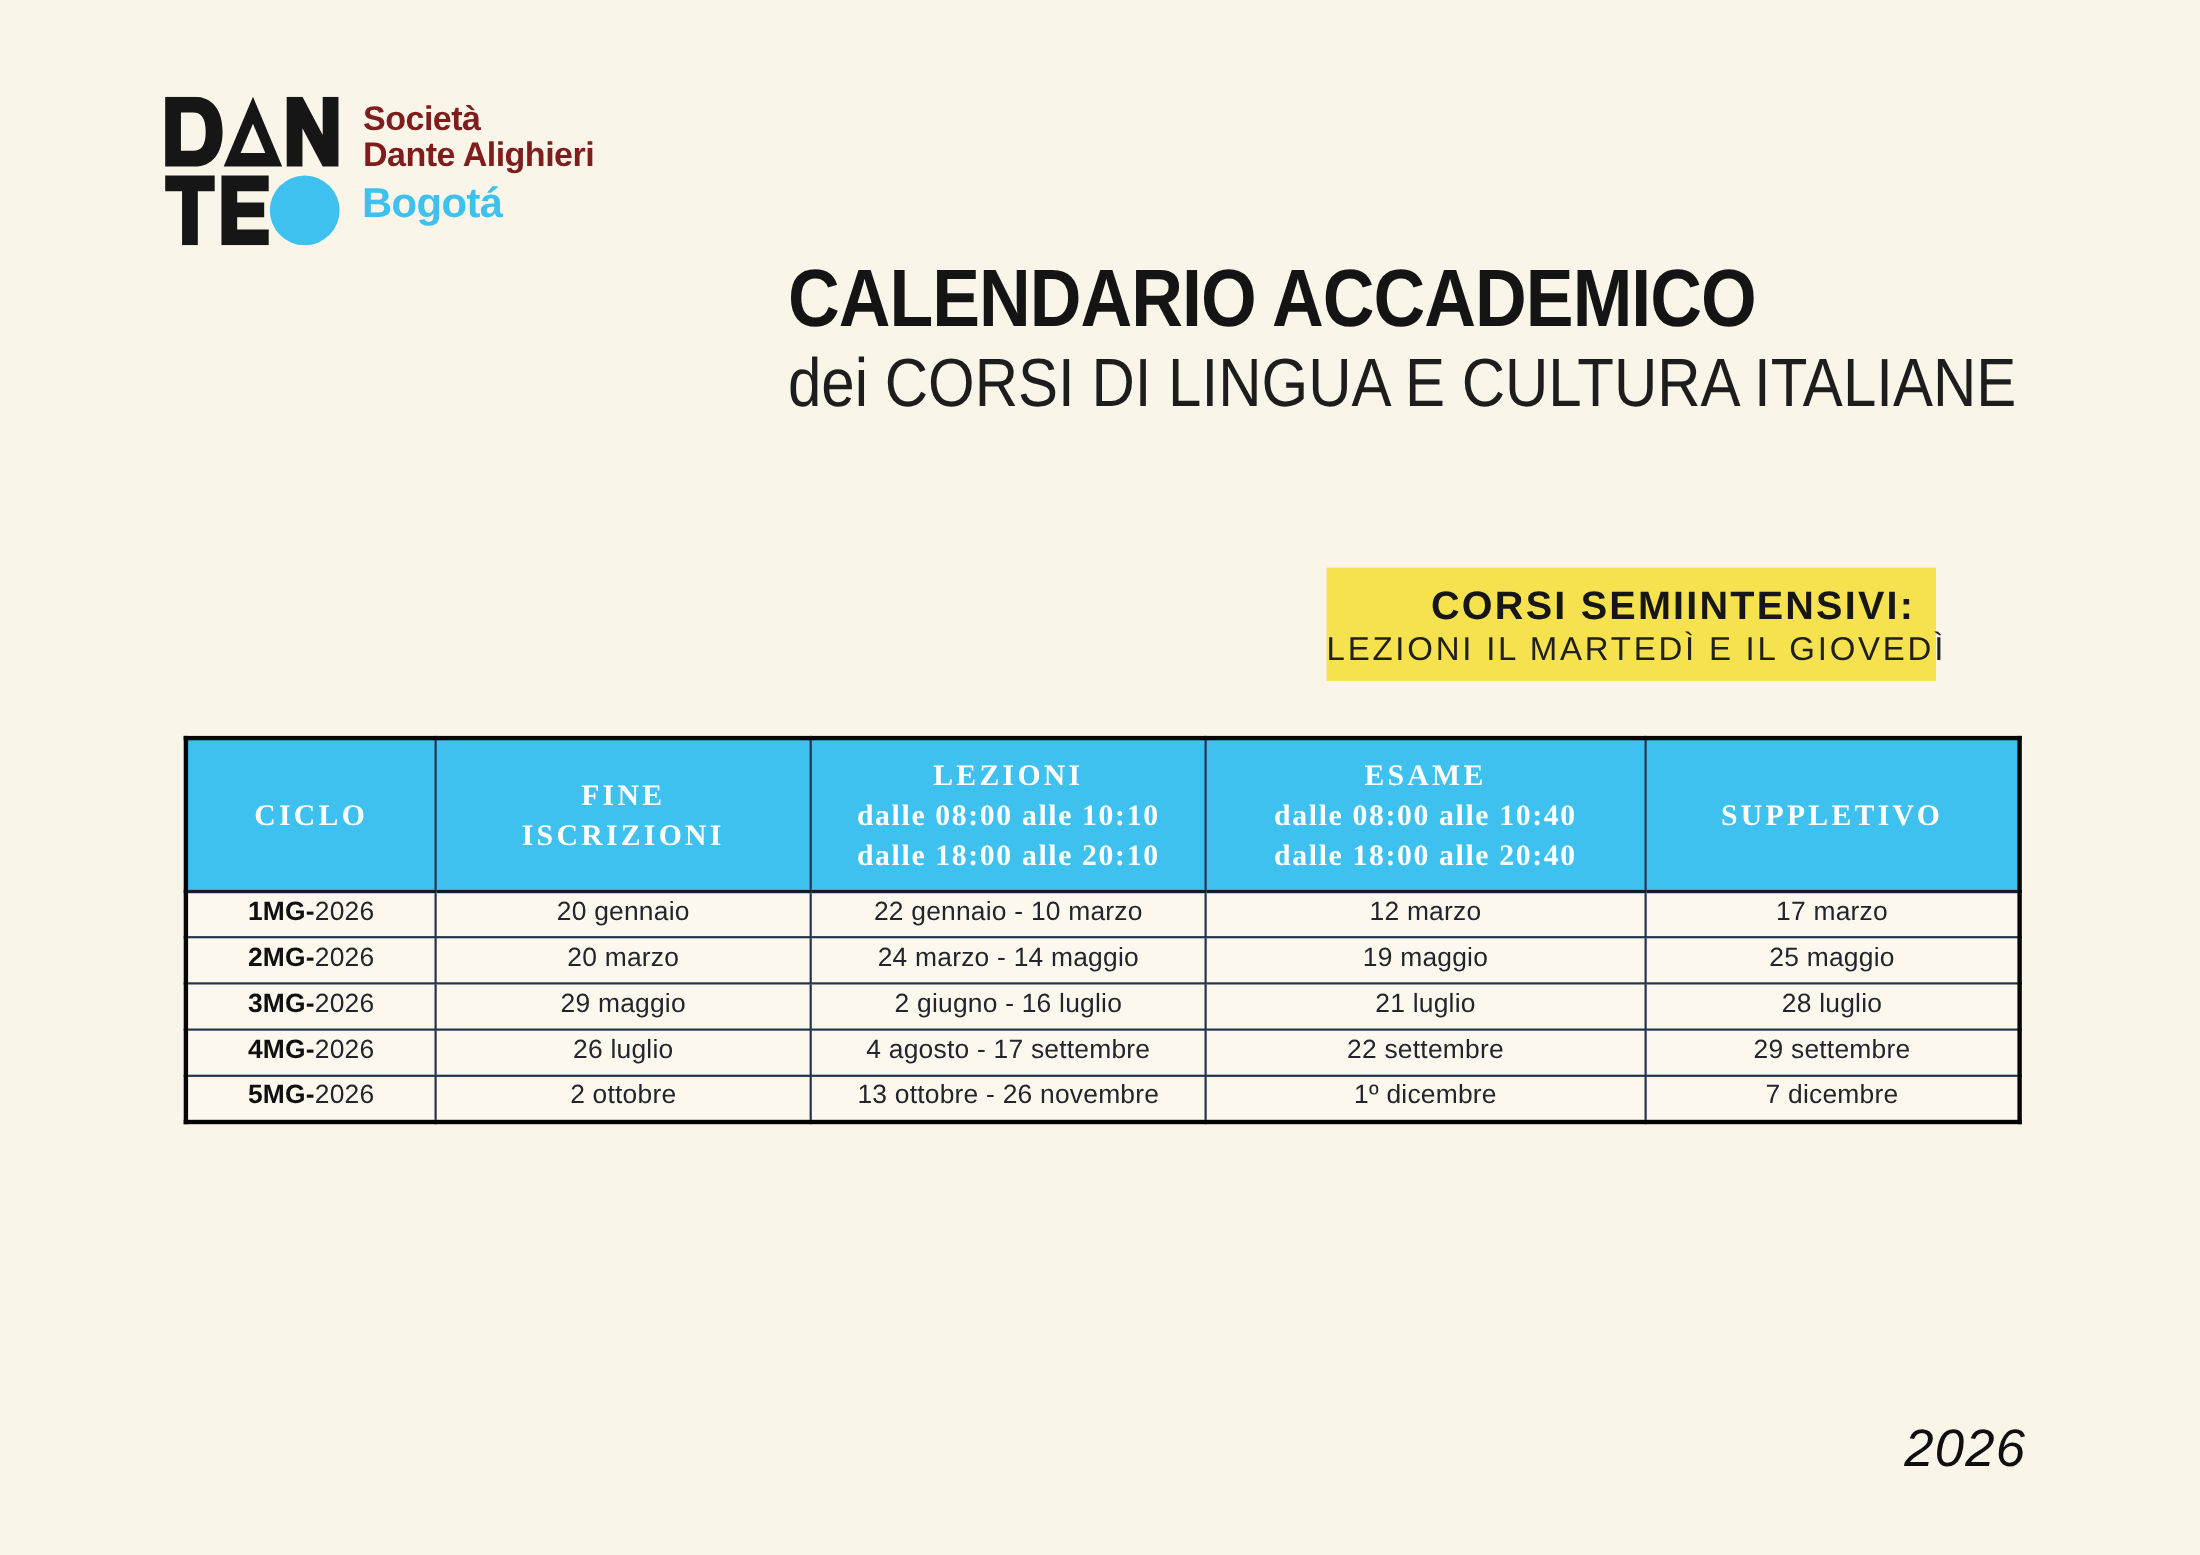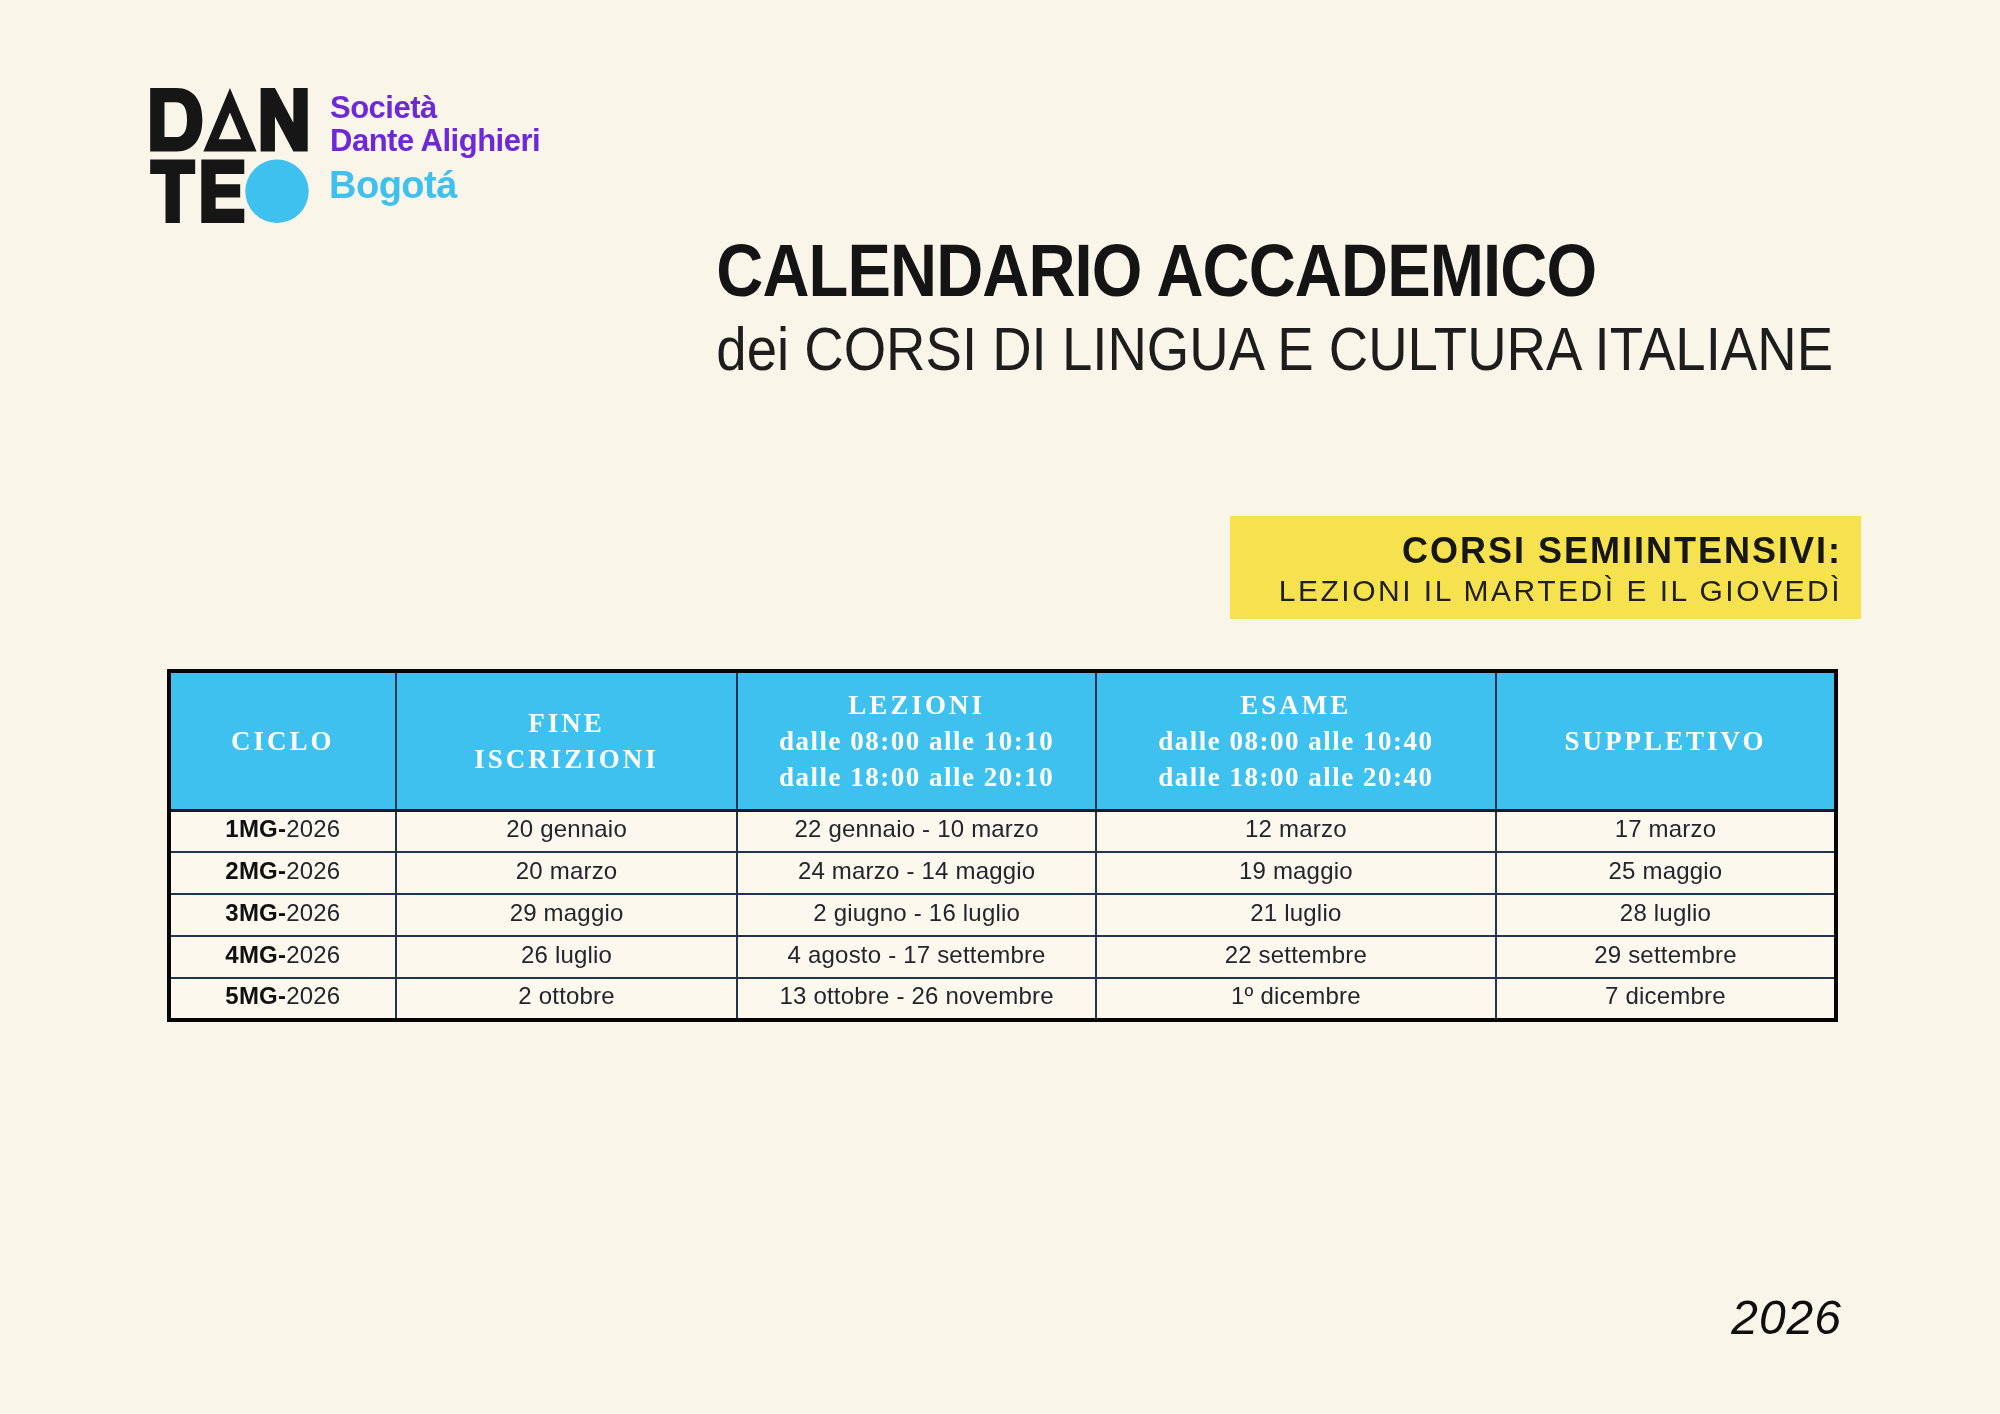--- a/index.html
+++ b/index.html
@@ -10,33 +10,33 @@
   html,body{background:#e8e4da;}
   .page{
     position:relative;width:2000px;height:1414px;margin:0 auto;
     background:var(--paper,#FAF5E9);overflow:hidden;
     font-family:"Liberation Sans",sans-serif;color:var(--ink,#1A1A1A);
   }
 
   
   .logo{position:absolute;left:148px;top:88px;width:460px;height:135px;}
   .logo-mark{position:absolute;left:0;top:0;}
-  .logo-org{position:absolute;left:182px;top:4px;font-weight:700;font-size:31px;line-height:1.06;color:#6d28d9;letter-spacing:-.5px;}
+  .logo-org{position:absolute;left:182px;top:4px;font-weight:700;font-size:31px;line-height:1.06;color:#7f1d1d;letter-spacing:-.5px;}
   .logo-city{position:absolute;left:181px;top:76px;font-weight:700;font-size:38px;color:var(--blue,#3EC1EF);letter-spacing:-.5px;}
 
   
   .title-block{position:absolute;right:167px;top:232px;text-align:left;white-space:nowrap;}
   .title-main{font-size:74px;font-weight:800;letter-spacing:-1px;color:#141414;line-height:1.05;
               transform:scaleX(.88);transform-origin:100% 50%;}
   .title-sub{font-size:62px;font-weight:400;color:#1d1d1d;line-height:1.05;margin-top:6px;
              transform:scaleX(.88);transform-origin:100% 50%;}
 
   
-  .banner{position:absolute;left:1206px;top:516px;width:631px;height:103px;
-          background:var(--yellow,#F6E24F);text-align:right;padding:13px 19px 0 0;white-space:nowrap;margin-left:24px;}
+  .banner{position:absolute;left:1206px;top:516px;width:554px;height:103px;
+          background:var(--yellow,#F6E24F);text-align:right;padding:13px 19px 0 0;white-space:nowrap;}
   .banner-line1{font-size:36px;font-weight:700;letter-spacing:2px;color:#161616;line-height:1.2;}
   .banner-line2{font-size:30px;font-weight:400;letter-spacing:2.5px;color:#20201e;line-height:1.25;}
 
   
   .cal-table{position:absolute;left:167px;top:669px;width:1671px;border-collapse:collapse;table-layout:fixed;
              border:4px solid #050505;}
   .cal-table th,.cal-table td{border:2px solid var(--navy,#23344E);text-align:center;vertical-align:middle;}
   .cal-table thead tr{height:139px;}
   .cal-table thead th{
     background:var(--blue,#3EC1EF);color:#ffffff;

